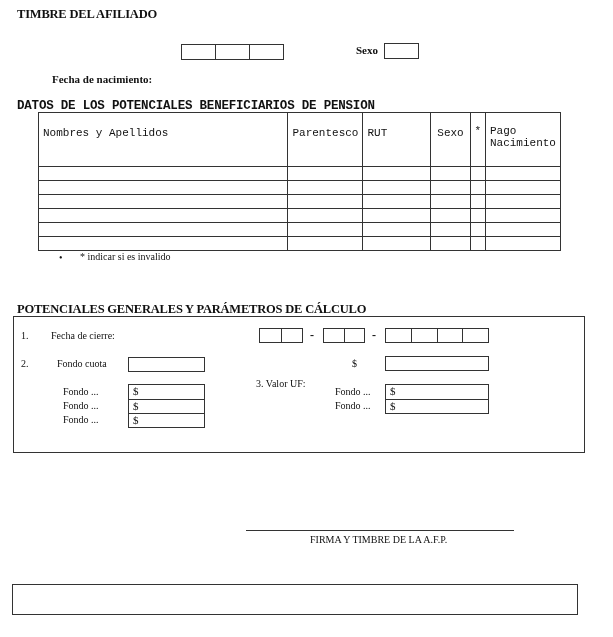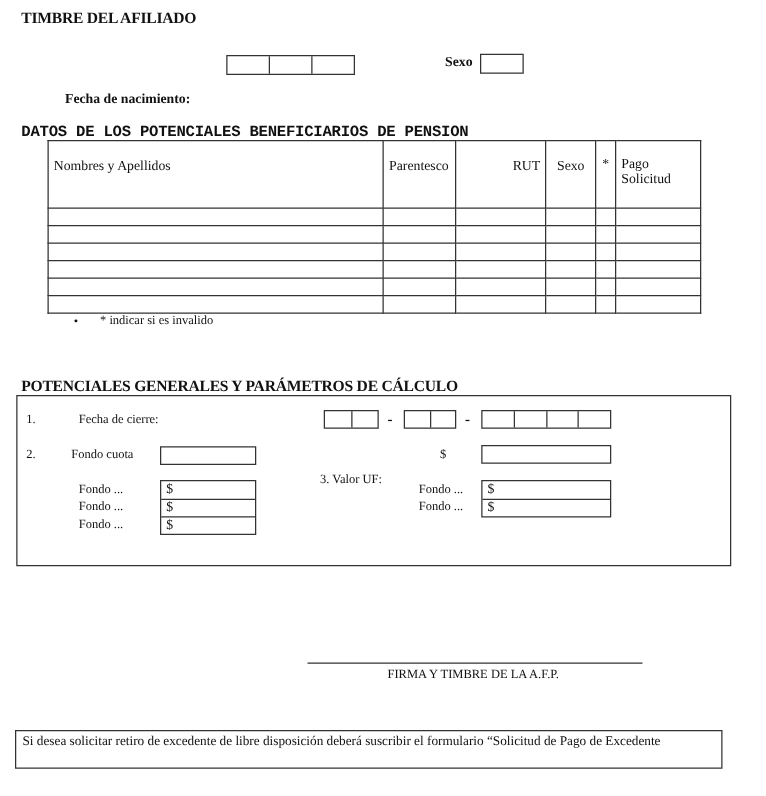--- a/index.html
+++ b/index.html
@@ -8,21 +8,21 @@
   .abs { position:absolute; }
   .h { font-weight:bold; font-size:12.5px; letter-spacing:-0.2px; white-space:nowrap; }
   .lbl { font-size:10px; white-space:nowrap; }
   .blbl { font-size:11px; font-weight:bold; white-space:nowrap; }
   .box { position:absolute; border:1px solid #333; box-sizing:border-box; display:flex; }
   .box .cell { flex:1; border-left:1px solid #333; }
   .box .cell:first-child { border-left:none; }
   .dash { font-size:12px; font-weight:bold; }
   table.benef { position:absolute; left:38px; top:112px; width:523px; border-collapse:collapse; }
   table.benef td, table.benef th { border:1px solid #333; padding:0; font-weight:normal; font-size:11px; text-align:left; vertical-align:top; }
-  table.benef th { height:39px; padding:4px 4px 0 4px; }
+  table.benef th { height:39px; padding:4px 4px 0 4px;font-family:Liberation Mono, monospace; }
   table.benef td { height:13px; }
   .dollar-box { position:absolute; border:1px solid #333; box-sizing:border-box; }
   .dollar-box .row { height:14px; border-top:1px solid #333; box-sizing:border-box; font-size:11px; padding-left:4px; line-height:13px; }
   .dollar-box .row:first-child { border-top:none; }
 </style>
 </head>
 <body>
 
 <div class="abs h" style="left:17px;top:7px;">TIMBRE DEL AFILIADO</div>
 <div class="abs blbl" style="left:52px;top:45px;margin-top:28px;">Fecha de nacimiento:</div>
@@ -41,26 +41,26 @@
       <col style="width:58px">
       <col style="width:72px">
       <col style="width:40px">
       <col style="width:16px">
       <col style="width:68px">
   </colgroup>
   <thead>
     <tr>
       <th style="padding-top:14px;">Nombres y Apellidos</th>
       <th style="padding-top:14px;margin-top:12px;">Parentesco</th>
-      <th style="padding-top:14px;text-align:right;">RUT</th>
+      <th style="padding-top:14px;text-align:left;">RUT</th>
       <th style="padding-top:14px;text-align:center;">Sexo</th>
       <th style="padding-top:12px;text-align:center;padding-left:0;padding-right:0;">*</th>
       <th style="padding-top:12px;line-height:12px;">
         <span>Pago</span><br>
-        <span>Solicitud</span>
+        <span>Nacimiento</span>
       </th>
     </tr>
   </thead>
   <tbody id="benef-body">
       <tr>
         <td></td>
         <td></td>
         <td></td>
         <td></td>
         <td></td>
@@ -108,21 +108,21 @@
       </tr>
     </tbody>
 </table>
 <div class="abs" style="left:59px;top:252px;font-size:10px;">•</div>
 <div class="abs lbl" style="left:80px;top:251px;">* indicar si es invalido</div>
 
 <div class="abs h" style="left:17px;top:302px;">POTENCIALES GENERALES Y PARÁMETROS DE CÁLCULO</div>
 <div class="abs" style="left:13px;top:316px;width:572px;height:137px;border:1px solid #333;box-sizing:border-box;"></div>
 
 <div class="abs lbl" style="left:21px;top:330px;">1.</div>
-<div class="abs lbl" style="left:63px;top:330px;">Fecha de cierre:</div>
+<div class="abs lbl" style="left:51px;top:330px;">Fecha de cierre:</div>
 <div class="box" style="left:259px;top:328px;width:44px;height:15px;">
   <div class="cell"></div>
     <div class="cell"></div>
 </div>
 <div class="abs dash" style="left:310px;top:328px;">-</div>
 <div class="box" style="left:323px;top:328px;width:42px;height:15px;">
   <div class="cell"></div>
     <div class="cell"></div>
 </div>
 <div class="abs dash" style="left:372px;top:328px;">-</div>
@@ -157,14 +157,13 @@
 </div>
 <div class="dollar-box" style="left:385px;top:384px;width:104px;">
   <div class="row">$</div>
   <div class="row">$</div>
 </div>
 
 <div class="abs" style="left:246px;top:530px;width:268px;height:0;border-top:1px solid #333;"></div>
 <div class="abs lbl" style="left:310px;top:534px;">FIRMA Y TIMBRE DE LA A.F.P.</div>
 
 <div class="abs" style="left:12px;top:584px;width:566px;height:31px;border:1px solid #333;box-sizing:border-box;padding:2px 5px;font-size:10.6px;line-height:13px;white-space:nowrap;overflow:hidden;">
-  <div>Si desea solicitar retiro de excedente de libre disposición deberá suscribir el formulario “Solicitud de Pago de Excedente</div>
 </div>
 
 </body></html>

